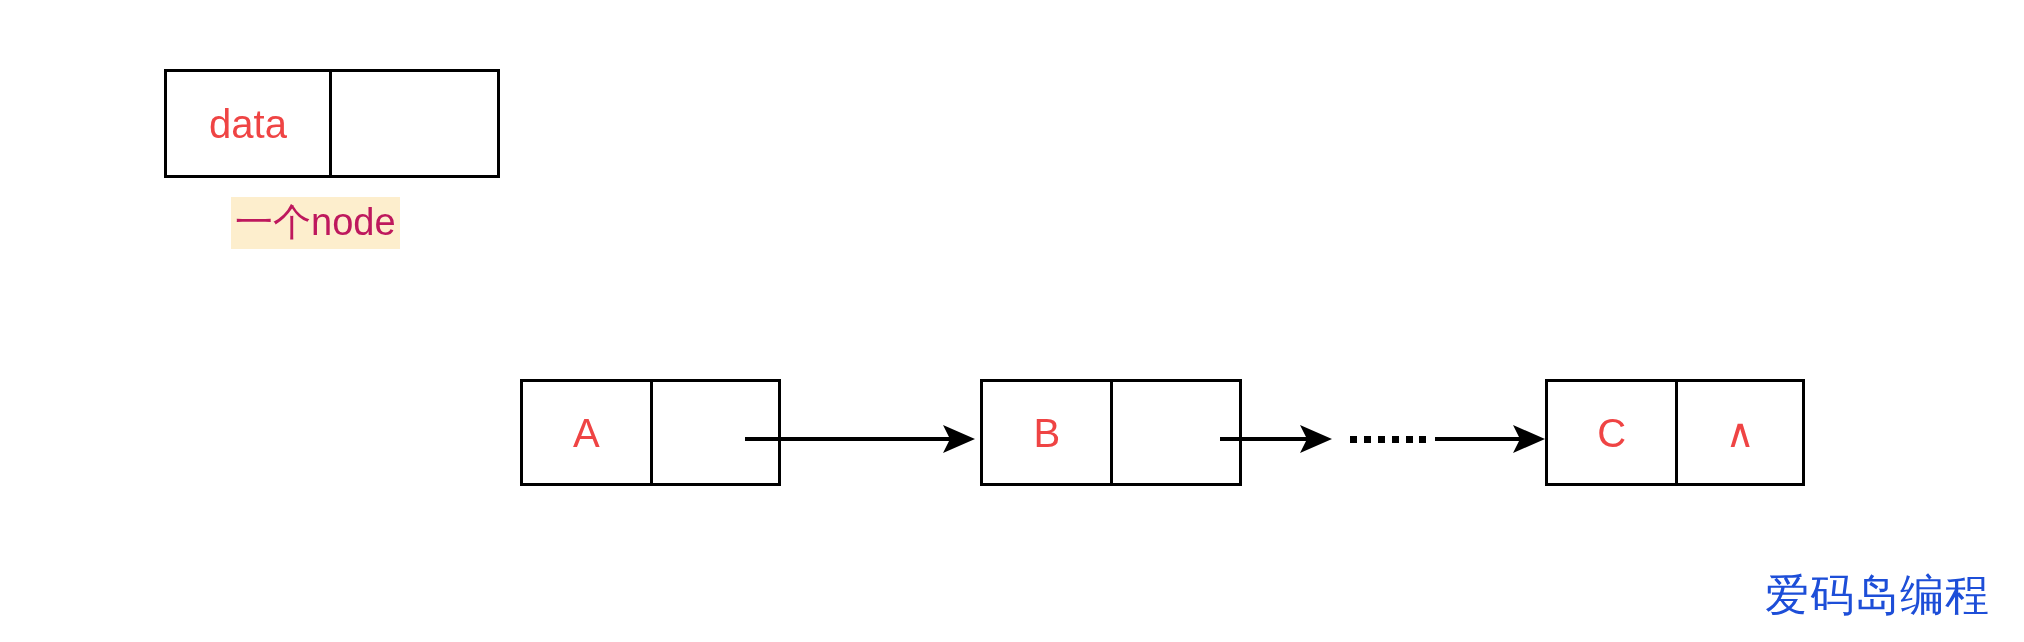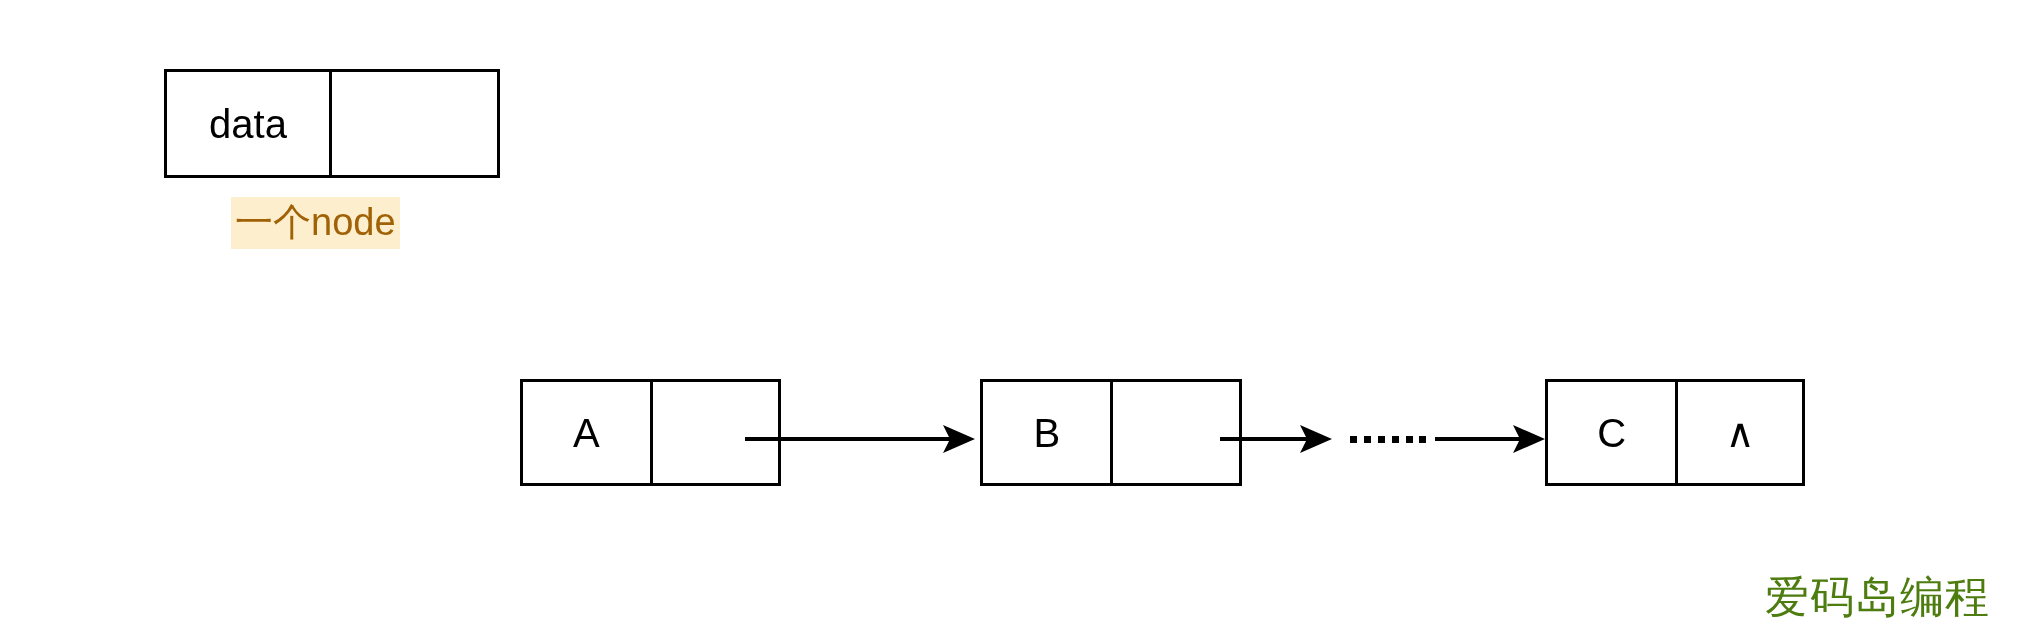--- a/index.html
+++ b/index.html
@@ -26,21 +26,21 @@
     border: 3px solid #000000;
     background: #ffffff;
     display: flex;
     flex-direction: row;
   }
   .cell {
     box-sizing: border-box;
     display: flex;
     align-items: center;
     justify-content: center;
-    color: #000000;
+    color: #ef4444;
     font-family: "Liberation Sans", sans-serif;
     line-height: 1;
     background: transparent;
   }
   .cell.left {
     border-right: 3px solid #000000;
   }
 
   
   #node-template {
@@ -87,38 +87,38 @@
   }
   .connector svg {
     display: block;
     overflow: visible;
   }
 
   
   .caption {
     position: absolute;
     background: #fdeecd;
-    color: #a16207;
+    color: #be185d;
     font-family: "Liberation Sans", sans-serif;
     font-size: 38px;
     line-height: 1.2;
     white-space: pre;
     padding: 3px 4px;
     box-sizing: border-box;
   }
   #caption-node { left: 231px; top: 197px; }
   #caption-node-a { left: 558px; top: 520px; }
 
   
   #watermark {
     position: absolute;
     right: 34px;
     bottom: 20px;
-    color: #4d7c0f;
-    font-family: Liberation Serif, serif;
+    color: #1d4ed8;
+    font-family: Liberation Mono, monospace;
     font-size: 44px;
     line-height: 1.1;
     letter-spacing: 1px;
     white-space: nowrap;
     user-select: none;
   }
 </style>
 </head>
 <body>
 

